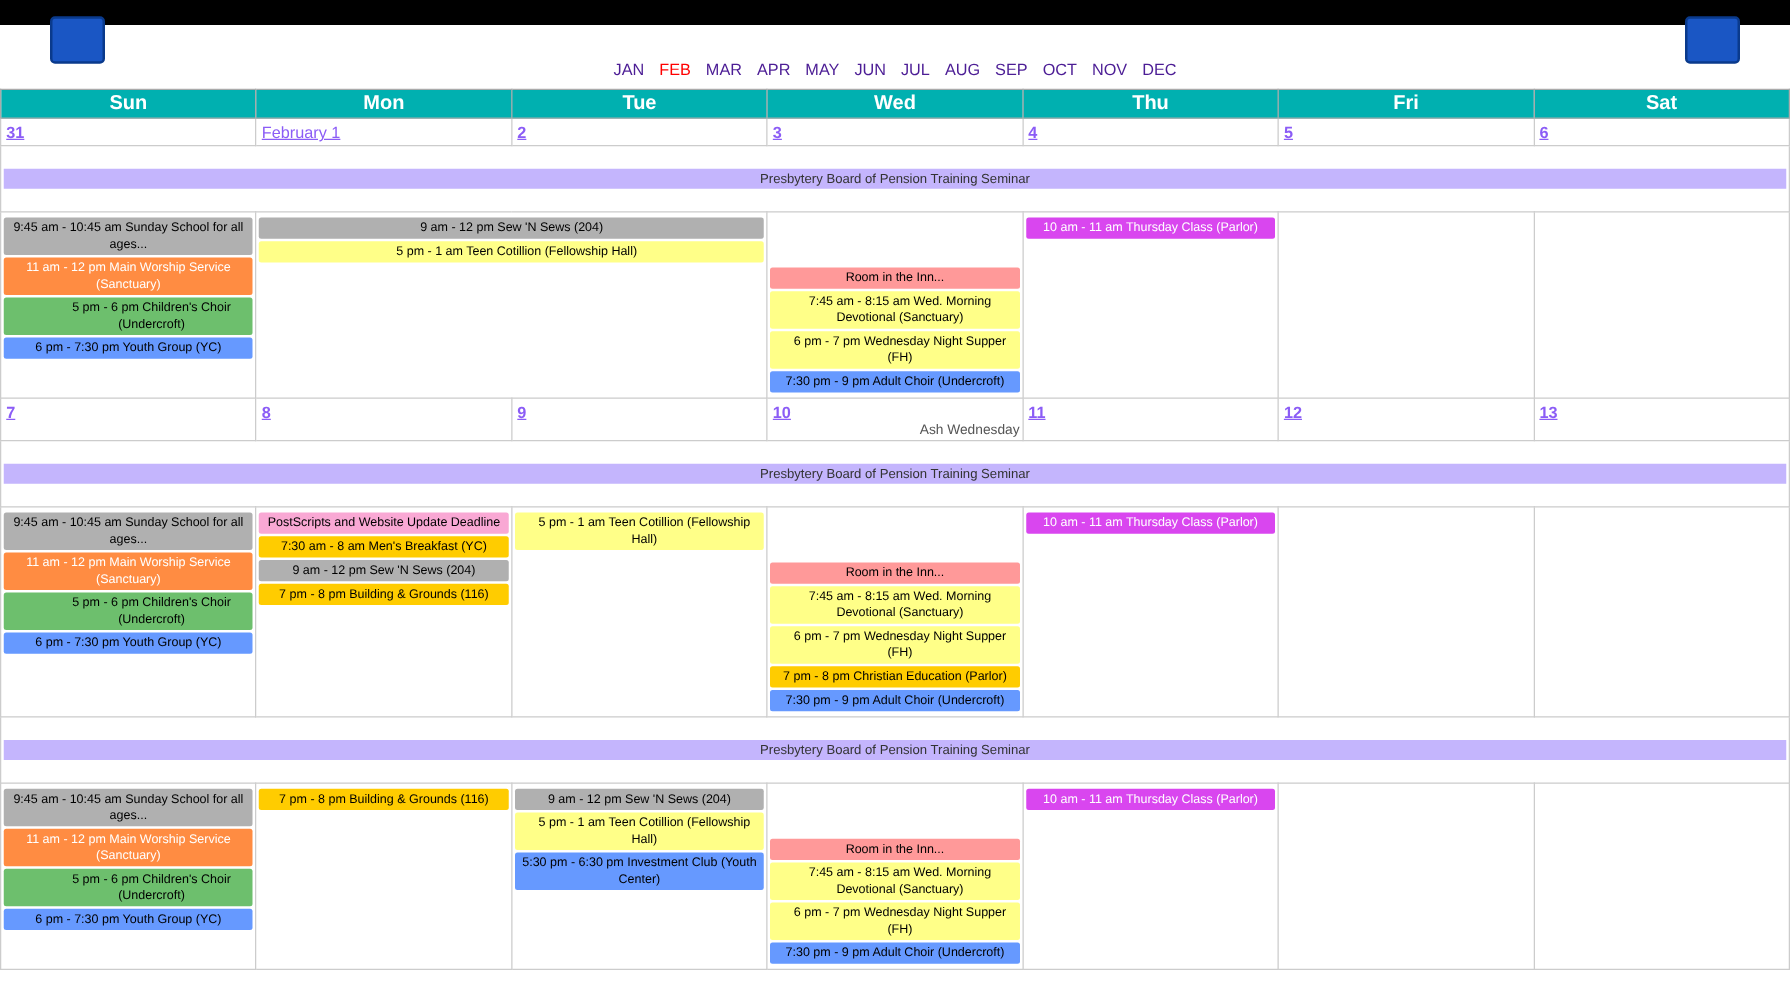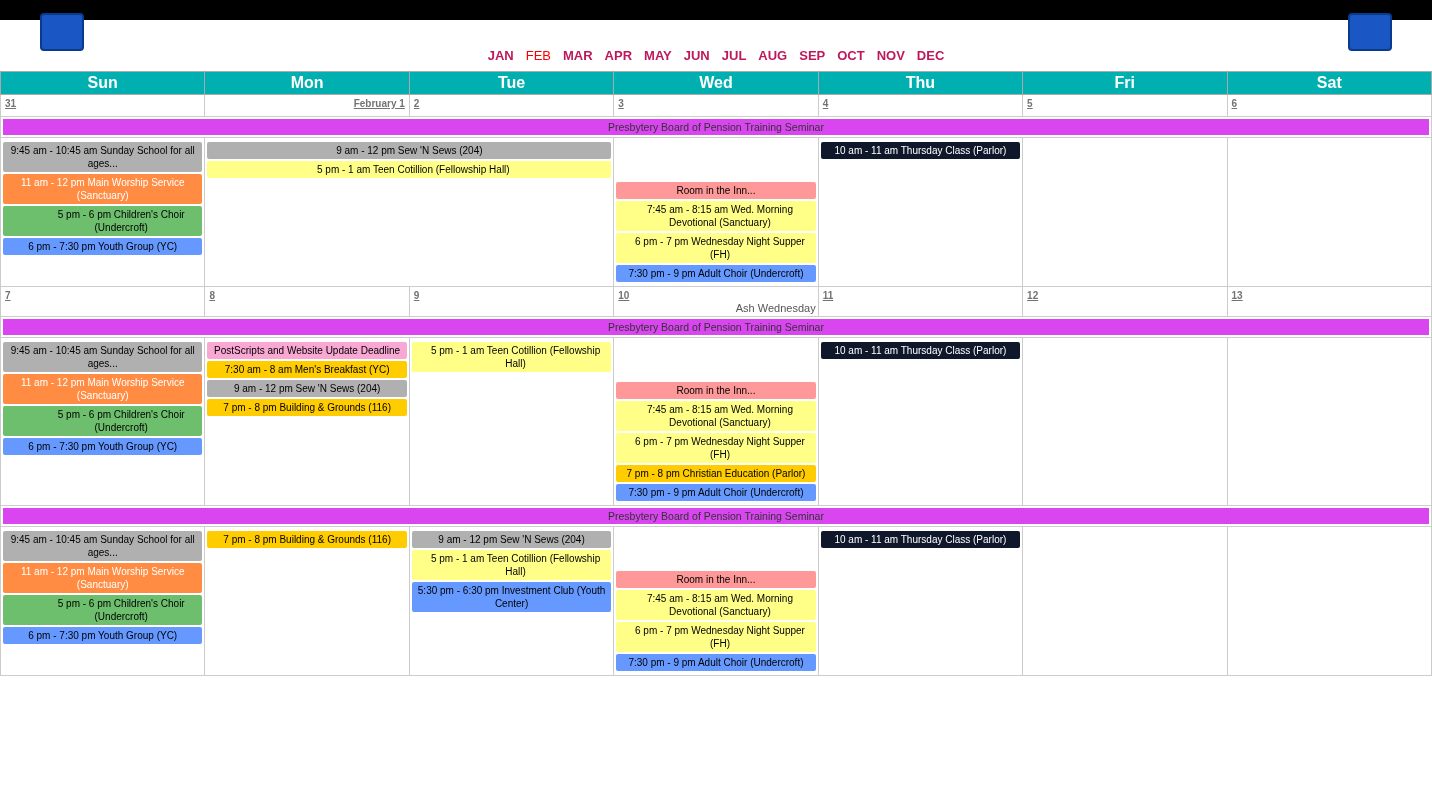--- a/index.html
+++ b/index.html
@@ -51,22 +51,22 @@
     .nav-arrow.right { right: 40px; }
 
     #month-nav {
       text-align: center;
       padding: 4px 0 8px 0;
       font-size: 13px;
     }
     #month-nav span {
       margin: 0 6px;
       cursor: pointer;
-      color: #be185d;
-      font-weight: bold;
+      color: #4c1d95;
+      font-weight: normal;
     }
     #month-nav span.active {
       color: #ff0000;
       font-weight: normal;
     }
 
     #calendar {
       width: 100%;
       border-collapse: collapse;
       table-layout: fixed;
@@ -82,66 +82,65 @@
     }
 
     #calendar td {
       vertical-align: top;
       border: 1px solid #ccc;
       padding: 2px;
       background: #fff;
     }
 
     .day-num {
-      font-size: 10px;
-      color: #737373;
+      font-size: 13px;
+      color: #8b5cf6;
       text-decoration: underline;
       cursor: pointer;
       display: block;
       padding: 1px 2px;
       font-weight: bold;
     }
     .day-num.bold-underline {
-      font-weight: bold;
-      text-align: right;
+      font-weight: normal;
     }
     .day-sub {
       font-size: 11px;
       color: #555;
       text-align: right;
       display: block;
     }
 
     .span-event {
-      background: #d946ef;
+      background: #c4b5fd;
       font-size: 10.5px;
       color: #333;
       text-align: center;
       padding: 2px 4px;
-      margin: 0 0;
+      margin: 16px 0;
       display: block;
     }
 
     .event-block {
       font-size: 10px;
       text-align: center;
       padding: 2px 3px;
       margin: 2px 0;
       border-radius: 2px;
       line-height: 1.3;
       color: #000;
     }
     .ev-gray { background: #b0b0b0; }
     .ev-orange { background: #ff8c42; color: #fff; }
     .ev-green { background: #6dbf6d; padding-left: 40px; }
     .ev-blue { background: #6699ff; }
     .ev-pink { background: #ff9999; margin-top: 42px; }
     .ev-yellow { background: #ffff88; padding-left: 11px; }
     .ev-purple { background: #f9a8d4; }
-    .ev-lavender { background: #0f172a; color: #fff; }
+    .ev-lavender { background: #d946ef; color: #fff; }
     .ev-gold { background: #ffcc00; }
 
     .week-row td {
       height: 22px;
     }
 
     .empty-cell {
       background: #f8f8ff;
     }
   </style>

